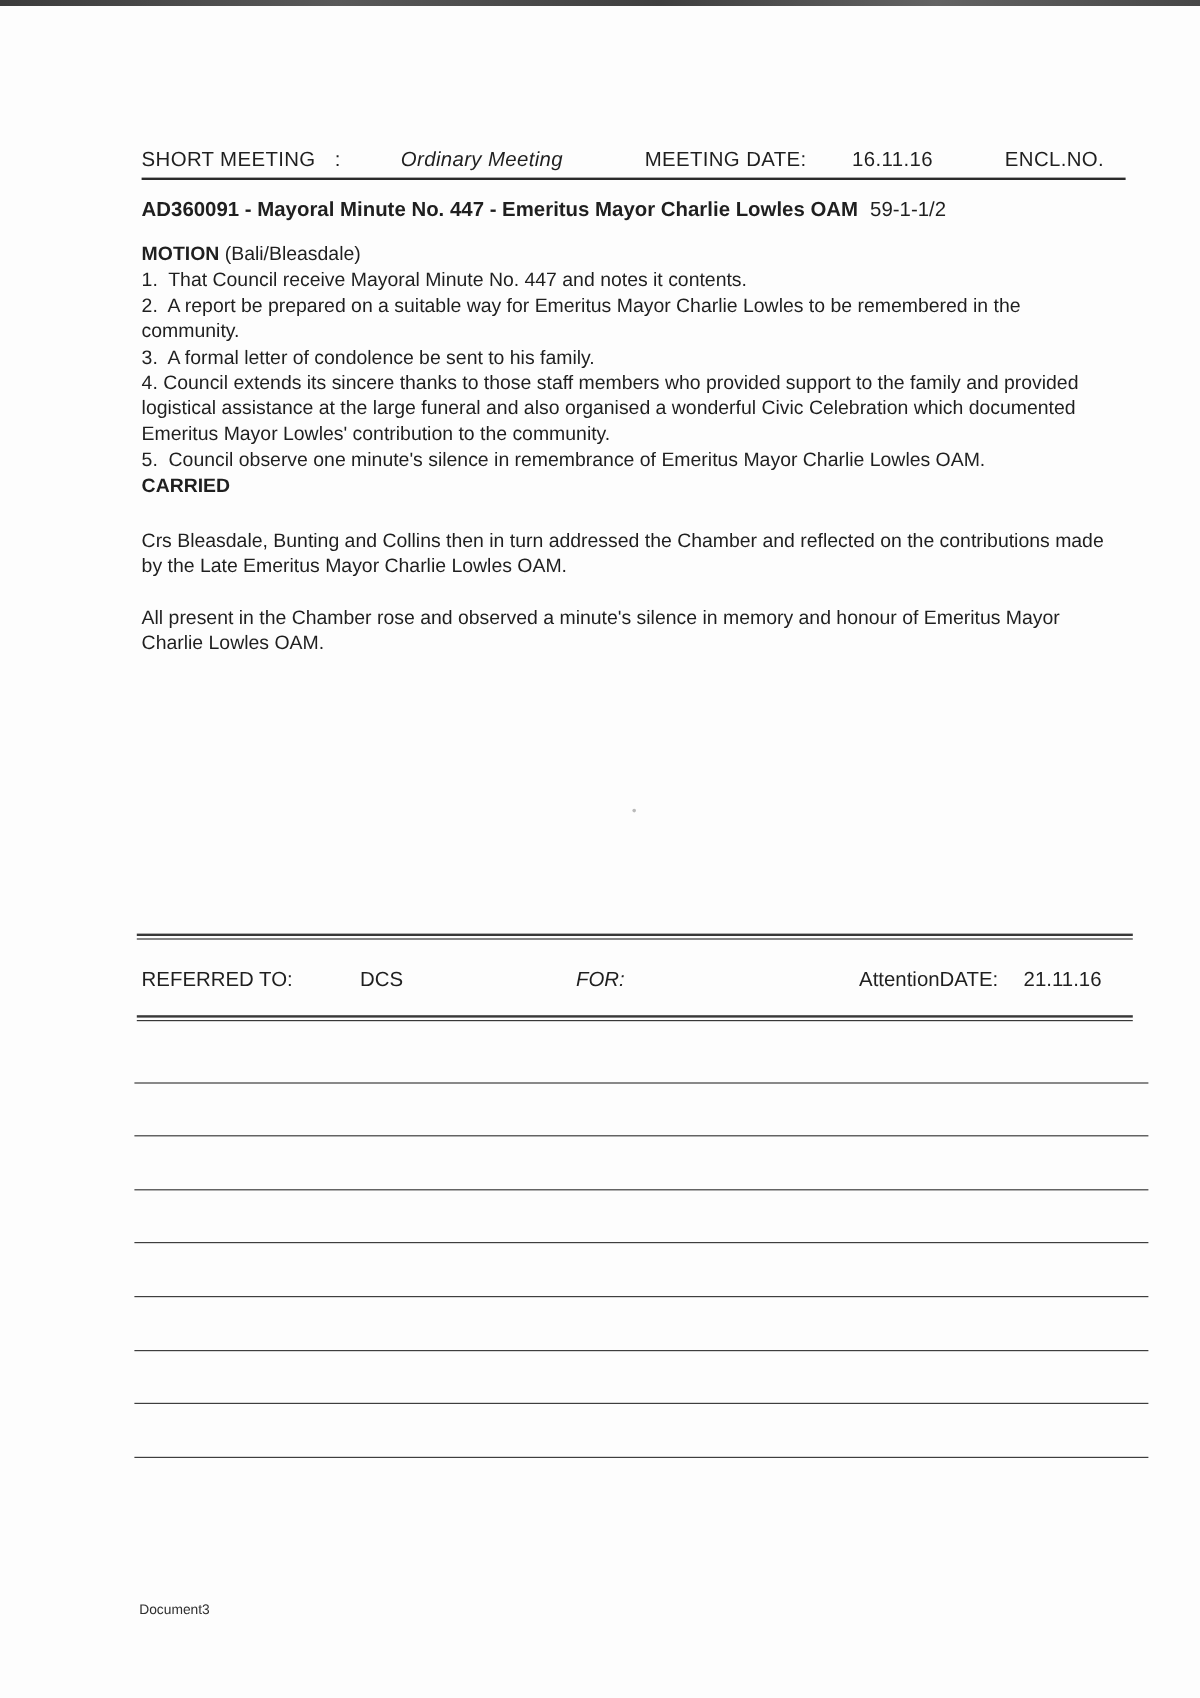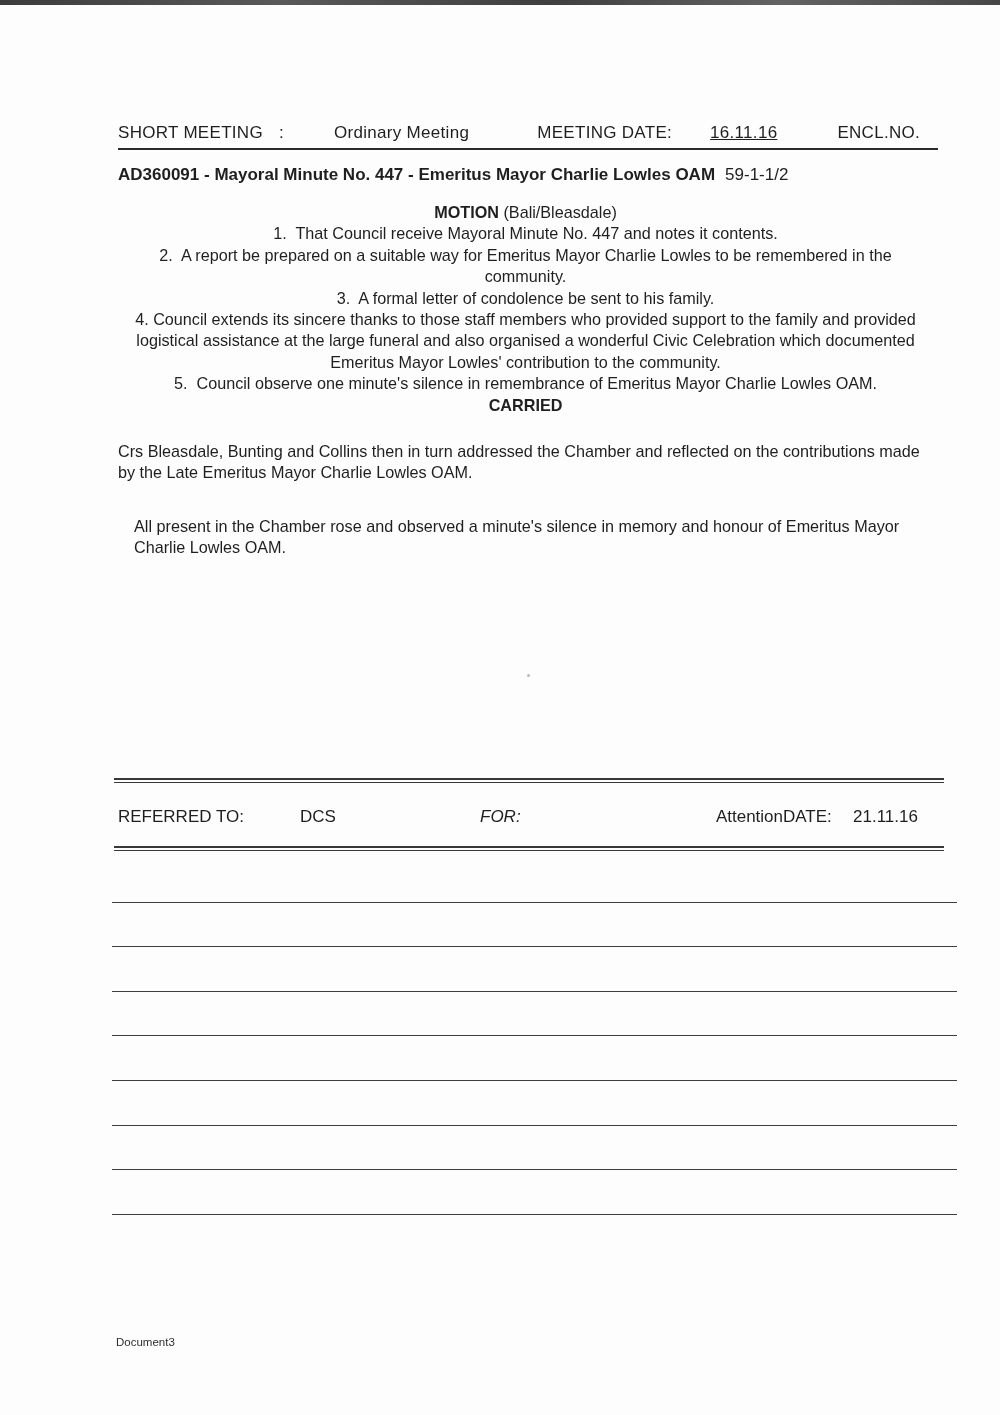--- a/index.html
+++ b/index.html
@@ -21,45 +21,45 @@
     width: 100%; height: 5px;
     background: linear-gradient(90deg, #3c3c3c, #595959 28%, #3f3f3f 55%, #636363 78%, #474747);
   }
   
   .header {
     position: absolute; left: 118px; top: 123px; width: 820px;
     font-size: 17px; letter-spacing: 0.3px; white-space: nowrap;
     border-bottom: 2px solid #2b2b2b; padding-bottom: 5px;
   }
   .header .colon { margin-left: 16px; }
-  .header .mtype { margin-left: 50px; }
+  .header .mtype { margin-left: 50px; font-style: italic; }
   .header .mdl   { margin-left: 68px; }
-  .header .mdv   { margin-left: 38px; text-decoration: underline; }
+  .header .mdv   { margin-left: 38px; }
   .header .encl  { margin-left: 60px; margin-top: 28px; }
 
   .subject {
     position: absolute; left: 118px; top: 165px;
     font-size: 17px; white-space: nowrap;
   }
   .subject-title { font-weight: bold; }
   .file-ref { margin-left: 10px; }
 
   .motion {
     position: absolute; left: 118px; top: 202px; width: 815px;
-    font-size: 16.2px; line-height: 21.4px; text-align: center;
+    font-size: 16.2px; line-height: 21.4px;
   }
   .motion p { white-space: pre-wrap; }
   .bold { font-weight: bold; }
 
   .para {
     position: absolute; left: 118px; width: 815px;
     font-size: 16.2px; line-height: 21.4px;
   }
   .p1 { top: 441px; }
-  .p2 { top: 516px; margin-left: 16px; }
+  .p2 { top: 505px; }
 
   .referral { position: absolute; left: 114px; top: 778px; width: 830px; }
   .double-rule {
     height: 5px;
     border-top: 2px solid #383838;
     border-bottom: 1px solid #383838;
   }
   .ref-row {
     display: flex; align-items: baseline;
     padding: 24px 0 19px 4px;

